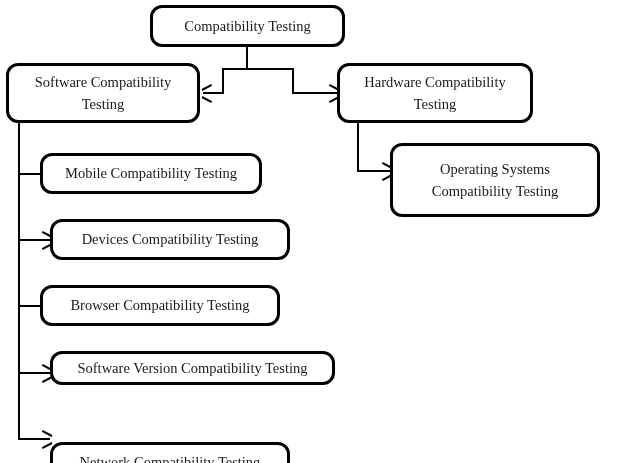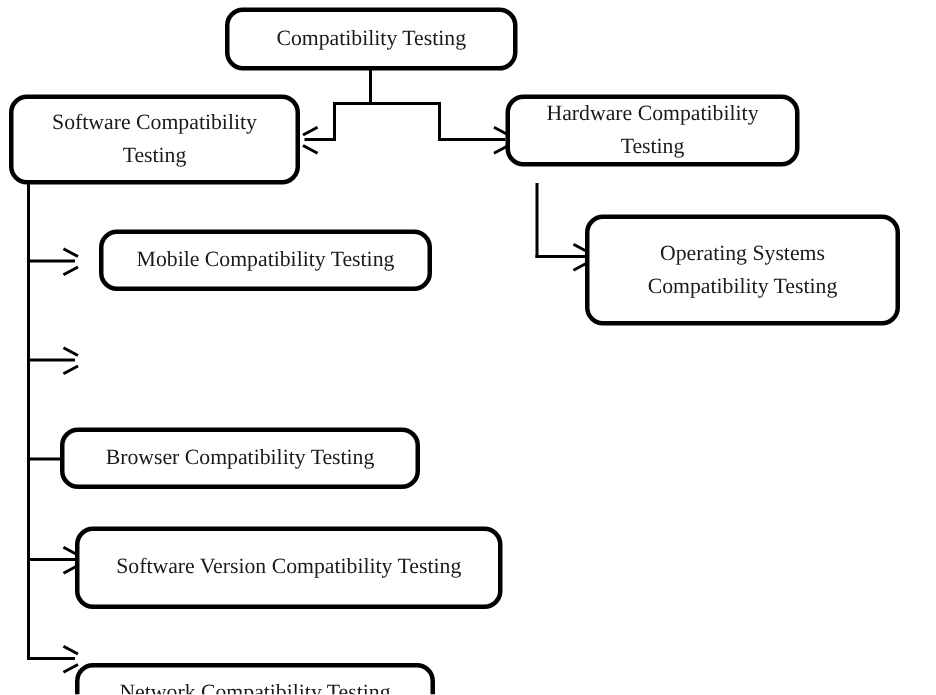--- a/index.html
+++ b/index.html
@@ -116,40 +116,43 @@
 
   <div class="node" style="left:150px; top:5px; width:195px; height:42px;">
     <span class="label">Compatibility Testing</span>
   </div>
 
   <div class="node" style="left:6px; top:63px; width:194px; height:60px;text-align:center;">
     <span class="label">Software Compatibility
 Testing</span>
   </div>
 
-  <div class="node" style="left:337px; top:63px; width:196px; height:48px;">
+  <div class="node" style="left:337px; top:63px; width:196px; height:60px;">
     <span class="label">Hardware Compatibility
 Testing</span>
   </div>
 
   <div class="node" style="left:390px; top:143px; width:210px; height:74px;">
     <span class="label">Operating Systems
 Compatibility Testing</span>
   </div>
 
-  <div class="node" style="left:66px; top:153px; width:222px; height:41px;">
+  <div class="node" style="left:40px; top:153px; width:222px; height:41px;">
     <span class="label">Mobile Compatibility Testing</span>
   </div>
 
+  <div class="node" style="left:50px; top:219px; width:240px; height:41px;">
+    <span class="label">Devices Compatibility Testing</span>
+  </div>
 
   <div class="node" style="left:40px; top:285px; width:240px; height:41px;">
     <span class="label">Browser Compatibility Testing</span>
   </div>
 
-  <div class="node" style="left:50px; top:351px; width:285px; height:55px;">
+  <div class="node" style="left:50px; top:351px; width:285px; height:34px;">
     <span class="label">Software Version Compatibility Testing</span>
   </div>
 
   <div class="node" style="left:50px; top:418px; width:240px; height:41px;margin-top:24px;">
     <span class="label">Network Compatibility Testing</span>
   </div>
 
 </div>
 
 </body></html>

